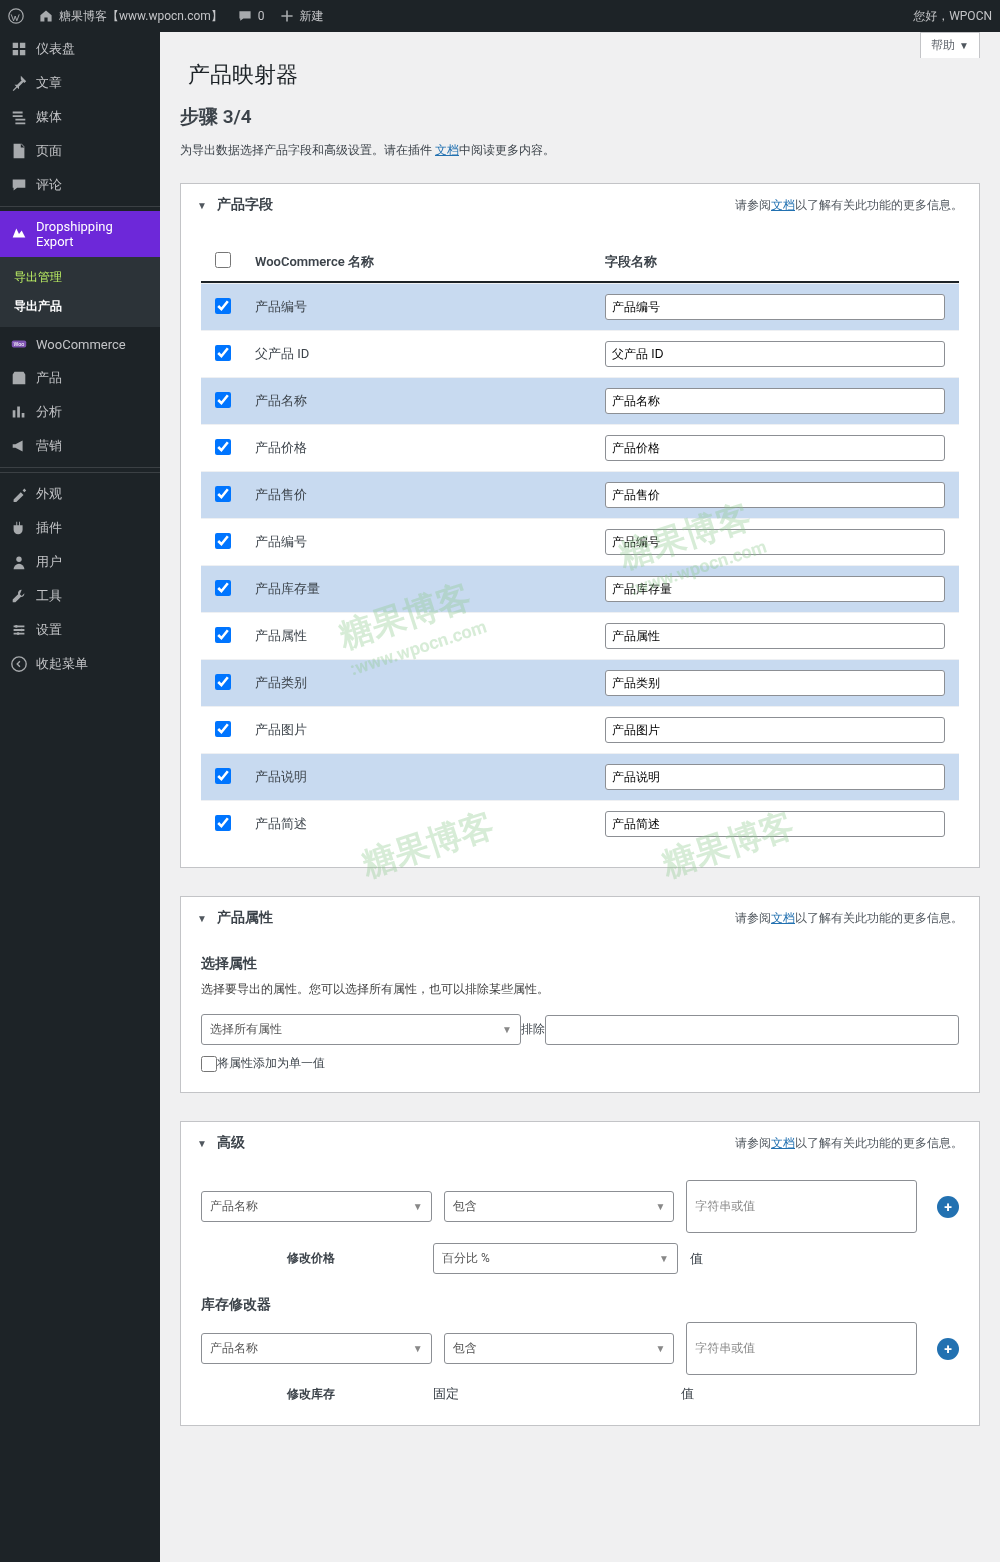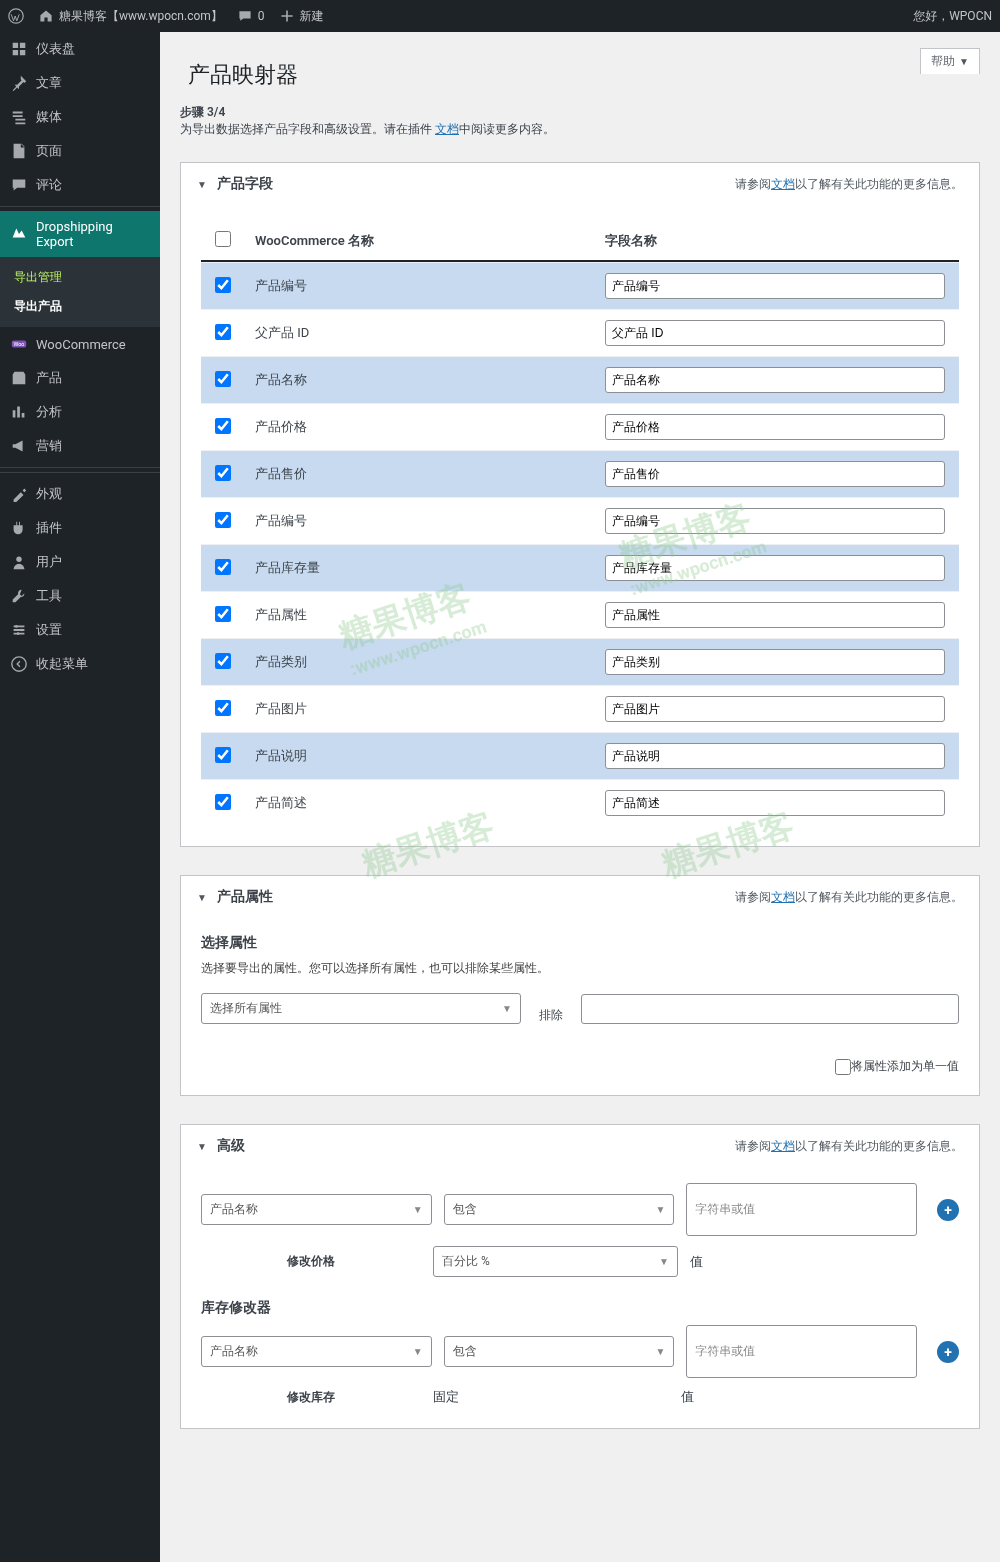--- a/index.html
+++ b/index.html
@@ -5,58 +5,58 @@
 * { box-sizing: border-box; margin: 0; padding: 0; }
 body { font-family: -apple-system, BlinkMacSystemFont, "Segoe UI", Roboto, sans-serif; font-size: 13px; color: #3c434a; background: #f0f0f1; }
 .adminbar { background: #1d2327; color: #c3c4c7; height: 32px; display: flex; align-items: center; padding: 0 8px; font-size: 12px; justify-content: space-between; }
 .adminbar-left, .adminbar-right { display: flex; align-items: center; gap: 14px; }
 .adminbar-item { display: flex; align-items: center; gap: 5px; cursor: pointer; }
 .ab-icon { width: 16px; height: 16px; display: inline-flex; align-items: center; justify-content: center; }
 .ab-icon svg { width: 16px; height: 16px; fill: #a7aaad; }
 .layout { display: flex; border-radius: 6px; }
 .sidebar { width: 160px; background: #1d2327; color: #c3c4c7; min-height: 1530px; font-size: 13px; }
 .menu-item { display: flex; align-items: center; gap: 8px; padding: 8px 10px; cursor: pointer; position: relative; }
-.menu-item.active { background: #0f766e; color: #fff; }
+.menu-item.active { background: #6d28d9; color: #fff; }
 .menu-item.active::after { content: ""; position: absolute; right: -8px; top: 50%; transform: translateY(-50%); border: 8px solid transparent; border-right-color: #f0f0f1; }
 .menu-sub { background: #2c3338; padding: 6px 0; }
 .menu-sub-item { padding: 6px 10px 6px 14px; cursor: pointer; color: #bef264; font-size: 12px; }
 .menu-sub-item.current { color: #fff; font-weight: 600; }
 .menu-sep { border-top: 1px solid #3b4044; margin: 4px 0; }
 .mi-icon { width: 18px; height: 18px; display: inline-flex; align-items: center; justify-content: center; }
 .mi-icon svg { width: 18px; height: 18px; fill: #a7aaad; }
 .menu-item.active .mi-icon svg { fill: #fff; }
 .content { flex: 1; padding: 10px 20px 40px; position: relative; }
-.help-tab { position: absolute; right: 20px; top: 16px; background: #fff; border: 1px solid #c3c4c7; border-bottom: none; padding: 4px 10px; font-size: 12px; color: #646970; cursor: pointer; display: flex; align-items: center; gap: 4px; }
+.help-tab { position: absolute; right: 20px; top: 0; background: #fff; border: 1px solid #c3c4c7; border-bottom: none; padding: 4px 10px; font-size: 12px; color: #646970; cursor: pointer; display: flex; align-items: center; gap: 4px; }
 .page-title { font-size: 22px; font-weight: 400; color: #1d2327; margin: 18px 8px 14px; }
-.step { font-size: 12px; font-weight: 600; margin-bottom: 0; }
+.step { font-size: 19px; font-weight: 600; margin-bottom: 12px; }
 .desc { font-size: 12px; color: #3c434a; margin-bottom: 24px; }
 .desc a, .panel-note a { color: #2271b1; text-decoration: underline; }
 .panel { border: 1px solid #c3c4c7; background: #fff; margin-bottom: 28px; }
 .panel-head { display: flex; align-items: center; justify-content: space-between; padding: 12px 16px; }
 .panel-head-left { display: flex; align-items: center; gap: 10px; font-weight: 600; font-size: 14px; }
 .panel-note { font-size: 12px; color: #50575e; }
 .caret { font-size: 10px; color: #50575e; }
 .panel-body { padding: 16px 20px 20px; }
 .table-head { display: flex; align-items: center; padding: 10px 14px; border-bottom: 2px solid #1d2327; font-weight: 600; font-size: 13px; }
 .col-check { width: 40px; }
 .col-name { flex: 1; }
 .col-field { width: 340px; }
 .row { display: flex; align-items: center; padding: 10px 14px; border-top: 1px solid #eef0f3; }
 .row.alt { background: #c8daf0; }
 .row .col-field input { width: 100%; border: 1px solid #8c8f94; background: #fff; padding: 5px 6px; border-radius: 3px; font-size: 12px; }
 input[type=checkbox] { width: 16px; height: 16px; border: 1px solid #8c8f94; border-radius: 3px; }
 .section-sub { font-weight: 600; font-size: 14px; margin-bottom: 8px; }
 .section-hint { font-size: 12px; color: #404040; margin-bottom: 16px; }
 .select { border: 1px solid #8c8f94; border-radius: 3px; padding: 6px 8px; font-size: 12px; background: #fff; display: flex; align-items: center; justify-content: space-between; cursor: pointer; color: #555; }
 .select .chev { font-size: 10px; color: #888; }
-.attr-row { display: flex; align-items: flex-end; gap: 18px; }
+.attr-row { display: flex; align-items: center; }
 .attr-row .select { width: 320px; }
 .attr-row .tin { flex: 1; border: 1px solid #8c8f94; border-radius: 3px; padding: 6px 8px; min-height: 30px; }
 .attr-lbl { font-size: 12px; }
-.check-row { display: flex; align-items: center; margin-top: 34px; font-size: 12px; justify-content: flex-end; }
+.check-row { display: flex; align-items: center; margin-top: 10px; font-size: 12px; }
 .adv-grid { display: flex; gap: 12px; align-items: center; margin-bottom: 10px; }
 .adv-grid .select, .adv-grid .tin { flex: 1; }
 .adv-grid .tin { border: 1px solid #8c8f94; border-radius: 3px; padding: 17px 8px; font-size: 12px; color: #888; min-height: 30px; }
 .adv-label-row { display: flex; align-items: center; gap: 12px; margin-bottom: 22px; }
 .adv-label-row .lbl { width: 220px; text-align: center; font-weight: 600; font-size: 12px; }
 .plus { width: 22px; height: 22px; border-radius: 50%; background: #2271b1; color: #fff; display: flex; align-items: center; justify-content: center; font-size: 14px; font-weight: bold; cursor: pointer; margin-left: 8px; }
 .watermark { position: absolute; color: rgba(140,200,140,0.35); font-size: 34px; font-weight: 700; transform: rotate(-18deg); pointer-events: none; white-space: nowrap; }
 .watermark .sm { font-size: 18px; display: block; }
 </style>
 </head>

